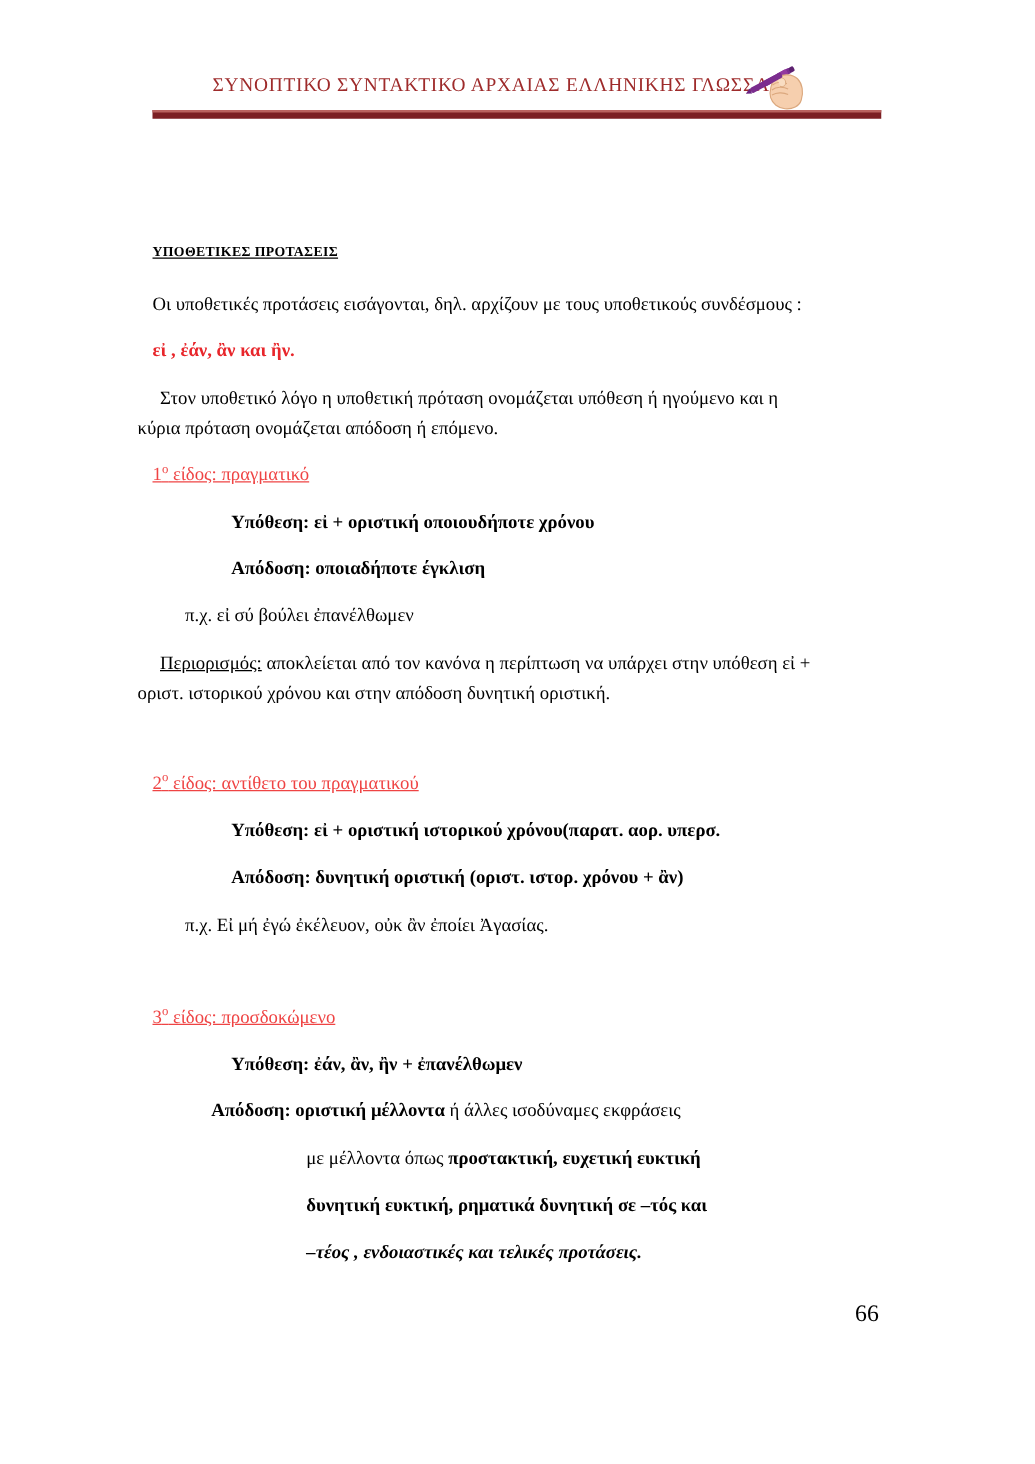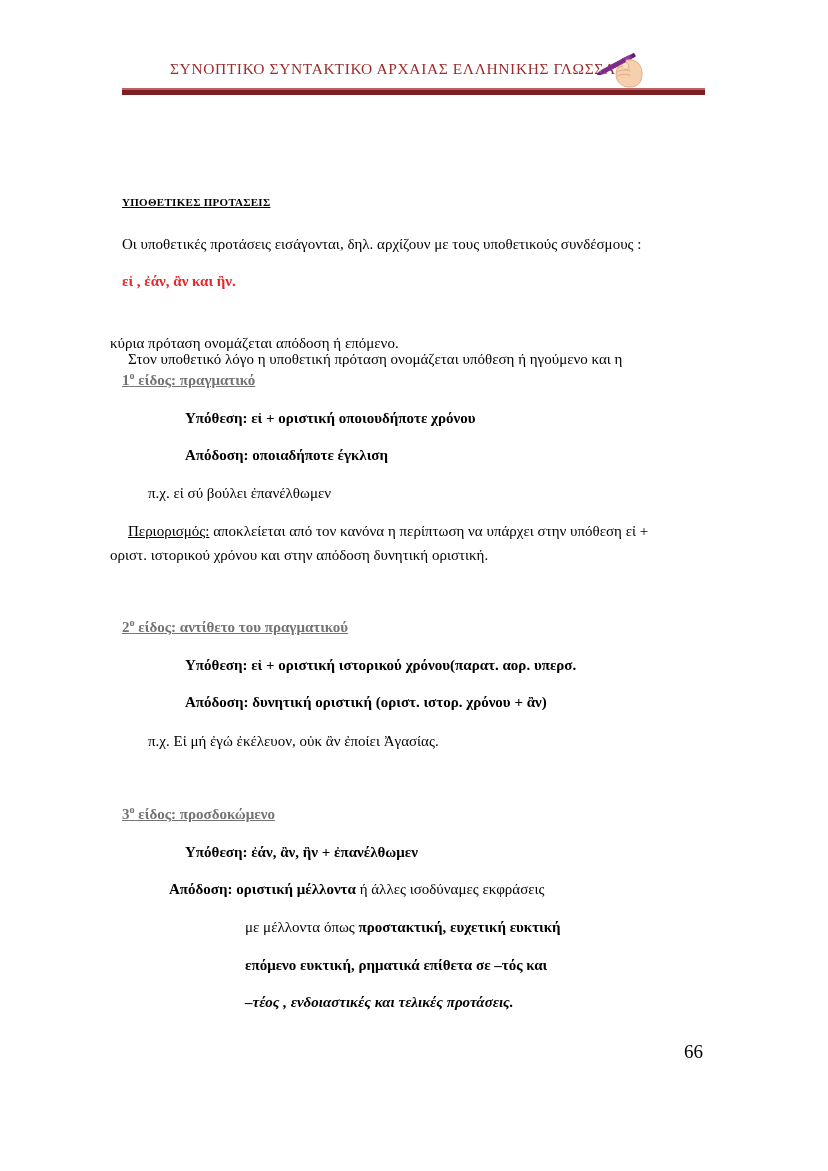--- a/index.html
+++ b/index.html
@@ -78,23 +78,23 @@
   .u { text-decoration: underline; }
   .b { font-weight: bold; }
   .red { color: #e8262b; }
   .sup {
     font-size: 0.68em;
     vertical-align: super;
     line-height: 0;
   }
 
   .section-title {
-    font-weight: bold;
+    font-weight: normal;
     text-decoration: underline;
-    color: #737373;
+    color: #ef4444;
     font-size: 15px;
   }
 
   .heading-main {
     font-weight: bold;
     text-decoration: underline;
     font-size: 11px;
     letter-spacing: 0.3px;
   }
 
@@ -143,21 +143,21 @@
 </div>
 
 <div class="content">
 
   <div class="line heading-main" style="left:122px; top:196px;">ΥΠΟΘΕΤΙΚΕΣ  ΠΡΟΤΑΣΕΙΣ</div>
 
   <div class="line" style="left:122px; top:235px;">Οι υποθετικές προτάσεις εισάγονται, δηλ. αρχίζουν με τους υποθετικούς συνδέσμους :</div>
 
   <div class="line b red" style="left:122px; top:272px;">εἰ , ἐάν, ἂν και ἢν.</div>
 
-  <div class="line" style="left:128px; top:310px;margin-top:40px;">Στον υποθετικό λόγο η υποθετική πρόταση ονομάζεται υπόθεση ή ηγούμενο και η</div>
+  <div class="line" style="left:128px; top:310px;">Στον υποθετικό λόγο η υποθετική πρόταση ονομάζεται υπόθεση ή ηγούμενο και η</div>
   <div class="line" style="left:110px; top:334px;">κύρια πρόταση ονομάζεται απόδοση ή επόμενο.</div>
 
   <div class="line section-title" style="left:122px; top:371px;">
     <span>1</span><span class="sup">ο</span><span> είδος: πραγματικό</span>
   </div>
 
   <div class="line b" style="left:185px; top:409px;">Υπόθεση: εἰ + οριστική οποιουδήποτε χρόνου</div>
   <div class="line b" style="left:185px; top:446px;">Απόδοση: οποιαδήποτε έγκλιση</div>
   <div class="line" style="left:148px; top:484px;">π.χ. εἰ σύ βούλει ἐπανέλθωμεν</div>
 
@@ -181,18 +181,18 @@
   <div class="line b" style="left:185px; top:843px;">Υπόθεση: ἐάν, ἂν, ἢν + ἐπανέλθωμεν</div>
 
   <div class="line" style="left:169px; top:880px;">
     <span class="b">Απόδοση: οριστική μέλλοντα</span><span class="normal-weight"> ή άλλες ισοδύναμες εκφράσεις</span>
   </div>
 
   <div class="line" style="left:245px; top:918px;">
     <span class="normal-weight">με μέλλοντα όπως </span><span class="b">προστακτική, ευχετική ευκτική</span>
   </div>
 
-  <div class="line b" style="left:245px; top:956px;">επόμενο ευκτική, ρηματικά επίθετα σε –τός και</div>
+  <div class="line b" style="left:245px; top:956px;">δυνητική ευκτική, ρηματικά δυνητική σε –τός και</div>
 
   <div class="line b" style="left:245px; top:993px;font-style:italic;">–τέος , ενδοιαστικές και τελικές προτάσεις.</div>
 
   <div class="pagenum">66</div>
 </div>
 
 </body></html>

